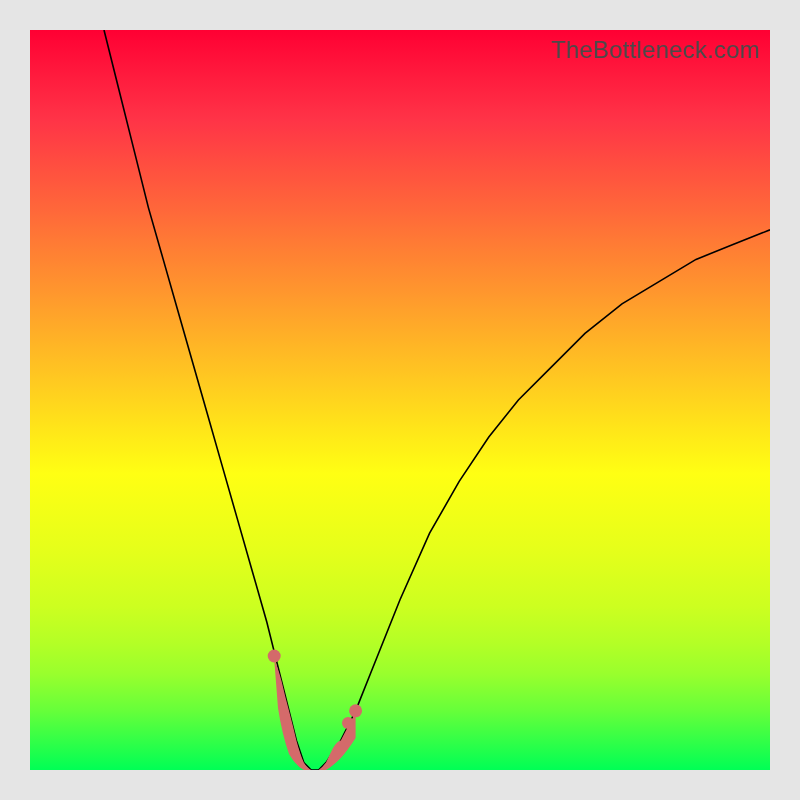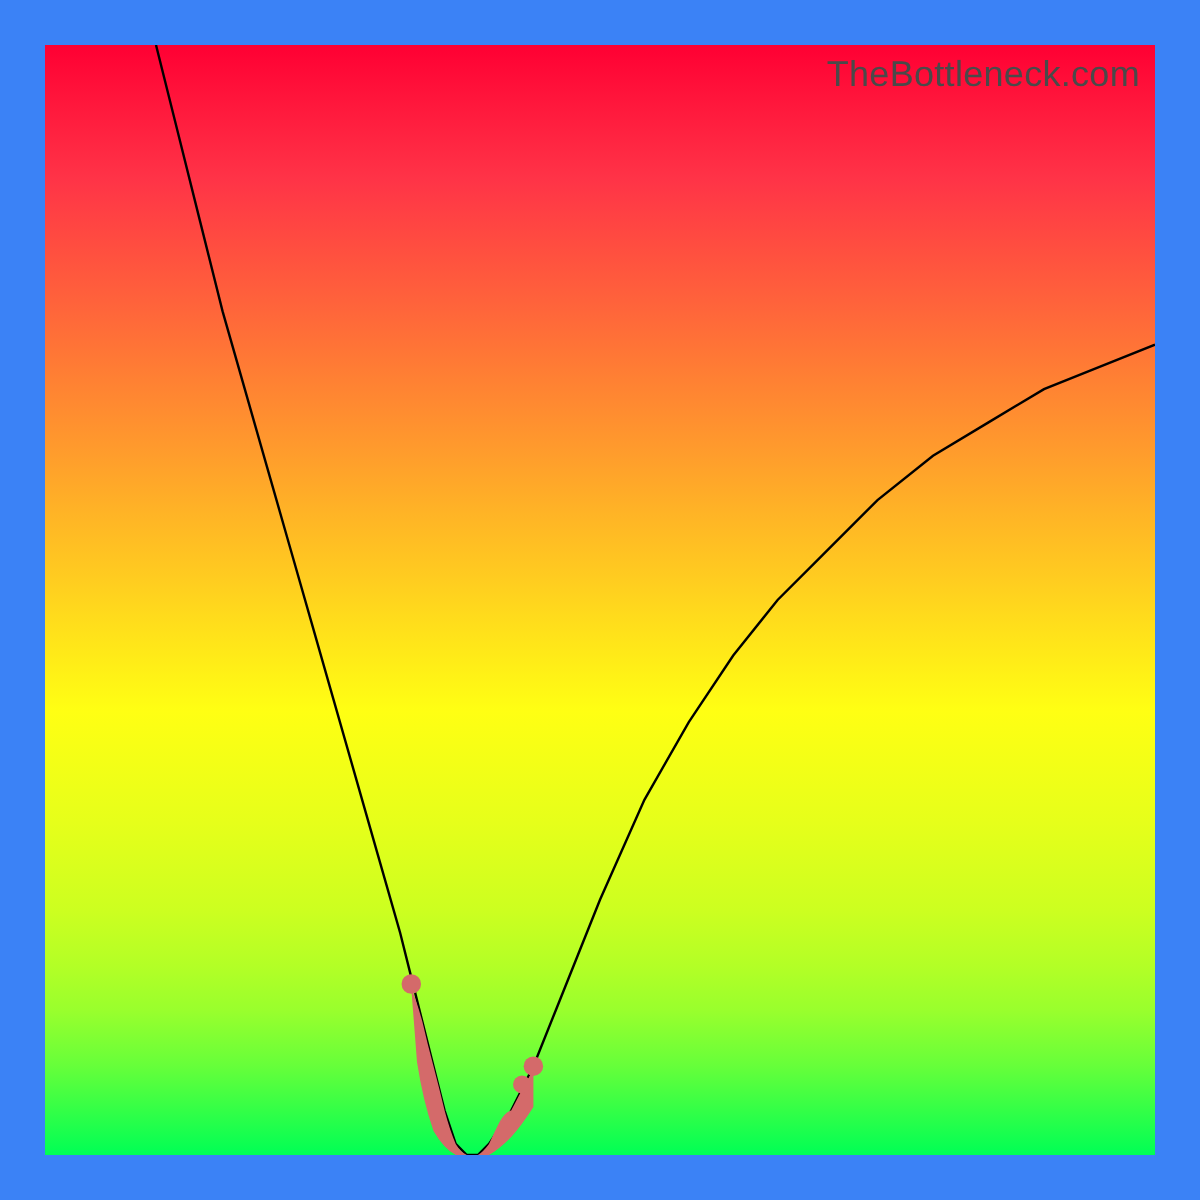--- a/index.html
+++ b/index.html
@@ -8,21 +8,21 @@
     width: 800px;
     height: 800px;
     background: #000;
     overflow: hidden;
     font-family: Arial, Helvetica, sans-serif;
   }
   .frame {
     position: relative;
     width: 800px;
     height: 800px;
-    background: #3b82f6;
+    background: #e5e5e5;
   }
   .plot-area {
     position: absolute;
     left: 30px;
     top: 30px;
     width: 740px;
     height: 740px;
     background: linear-gradient(
       to bottom,
       #ff0033 0%,

